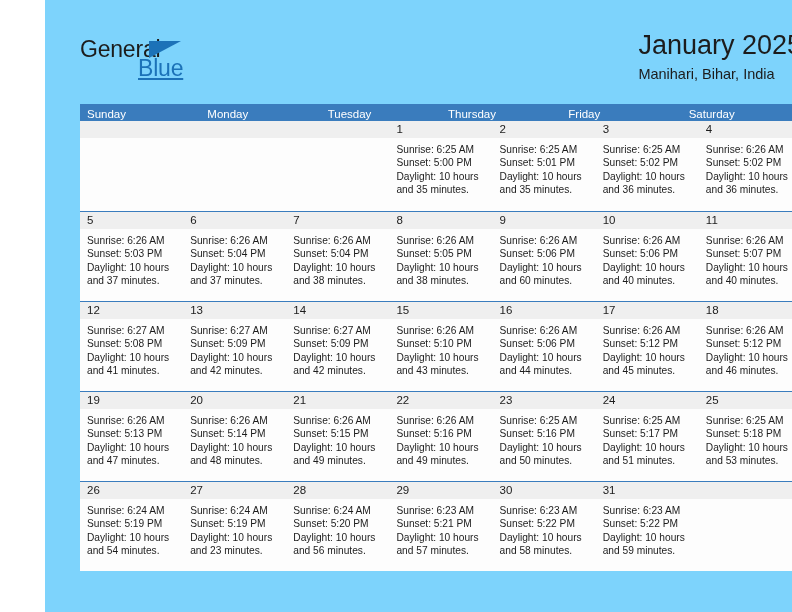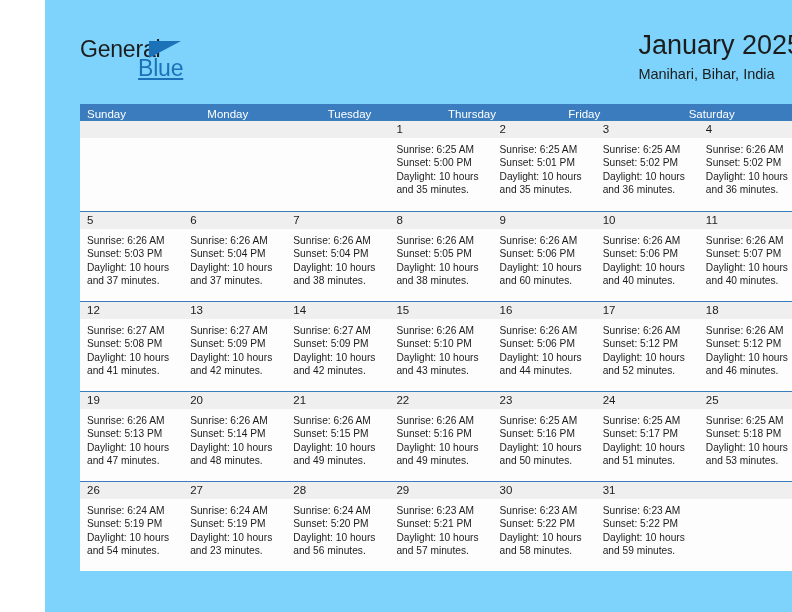--- a/index.html
+++ b/index.html
@@ -312,21 +312,21 @@
               <div>Daylight: 10 hours</div>
               <div>and 44 minutes.</div>
             </div>
           </div>
           <div class="day">
             <div class="day-num-band">17</div>
             <div class="day-body">
               <div>Sunrise: 6:26 AM</div>
               <div>Sunset: 5:12 PM</div>
               <div>Daylight: 10 hours</div>
-              <div>and 52 minutes.</div>
+              <div>and 45 minutes.</div>
             </div>
           </div>
           <div class="day">
             <div class="day-num-band">18</div>
             <div class="day-body">
               <div>Sunrise: 6:26 AM</div>
               <div>Sunset: 5:12 PM</div>
               <div>Daylight: 10 hours</div>
               <div>and 46 minutes.</div>
             </div>

